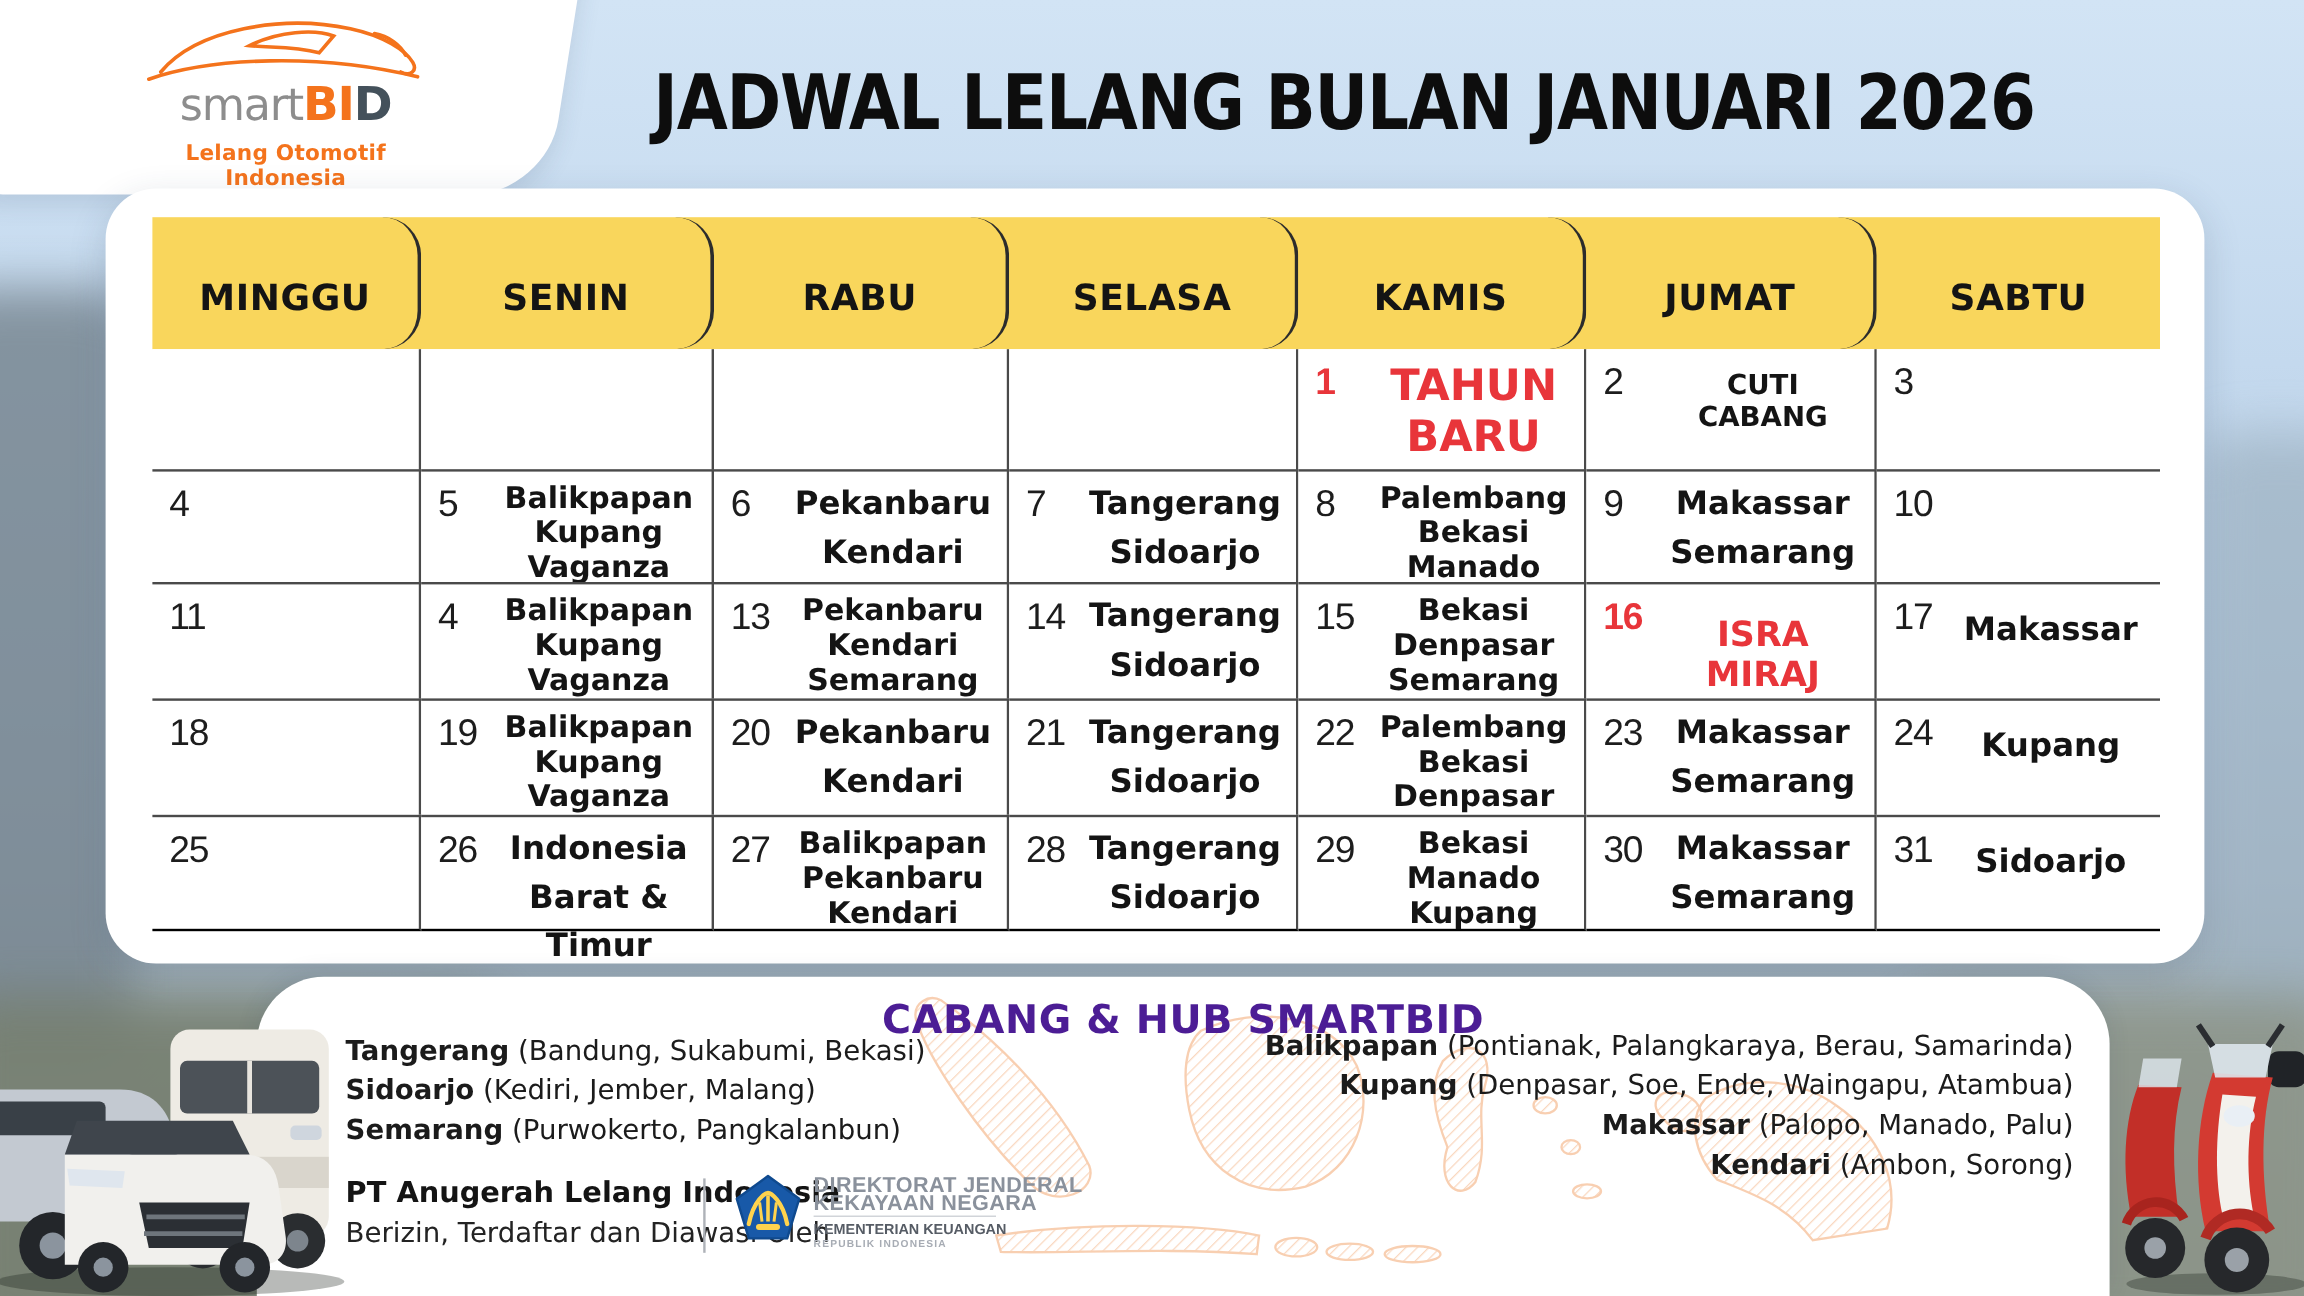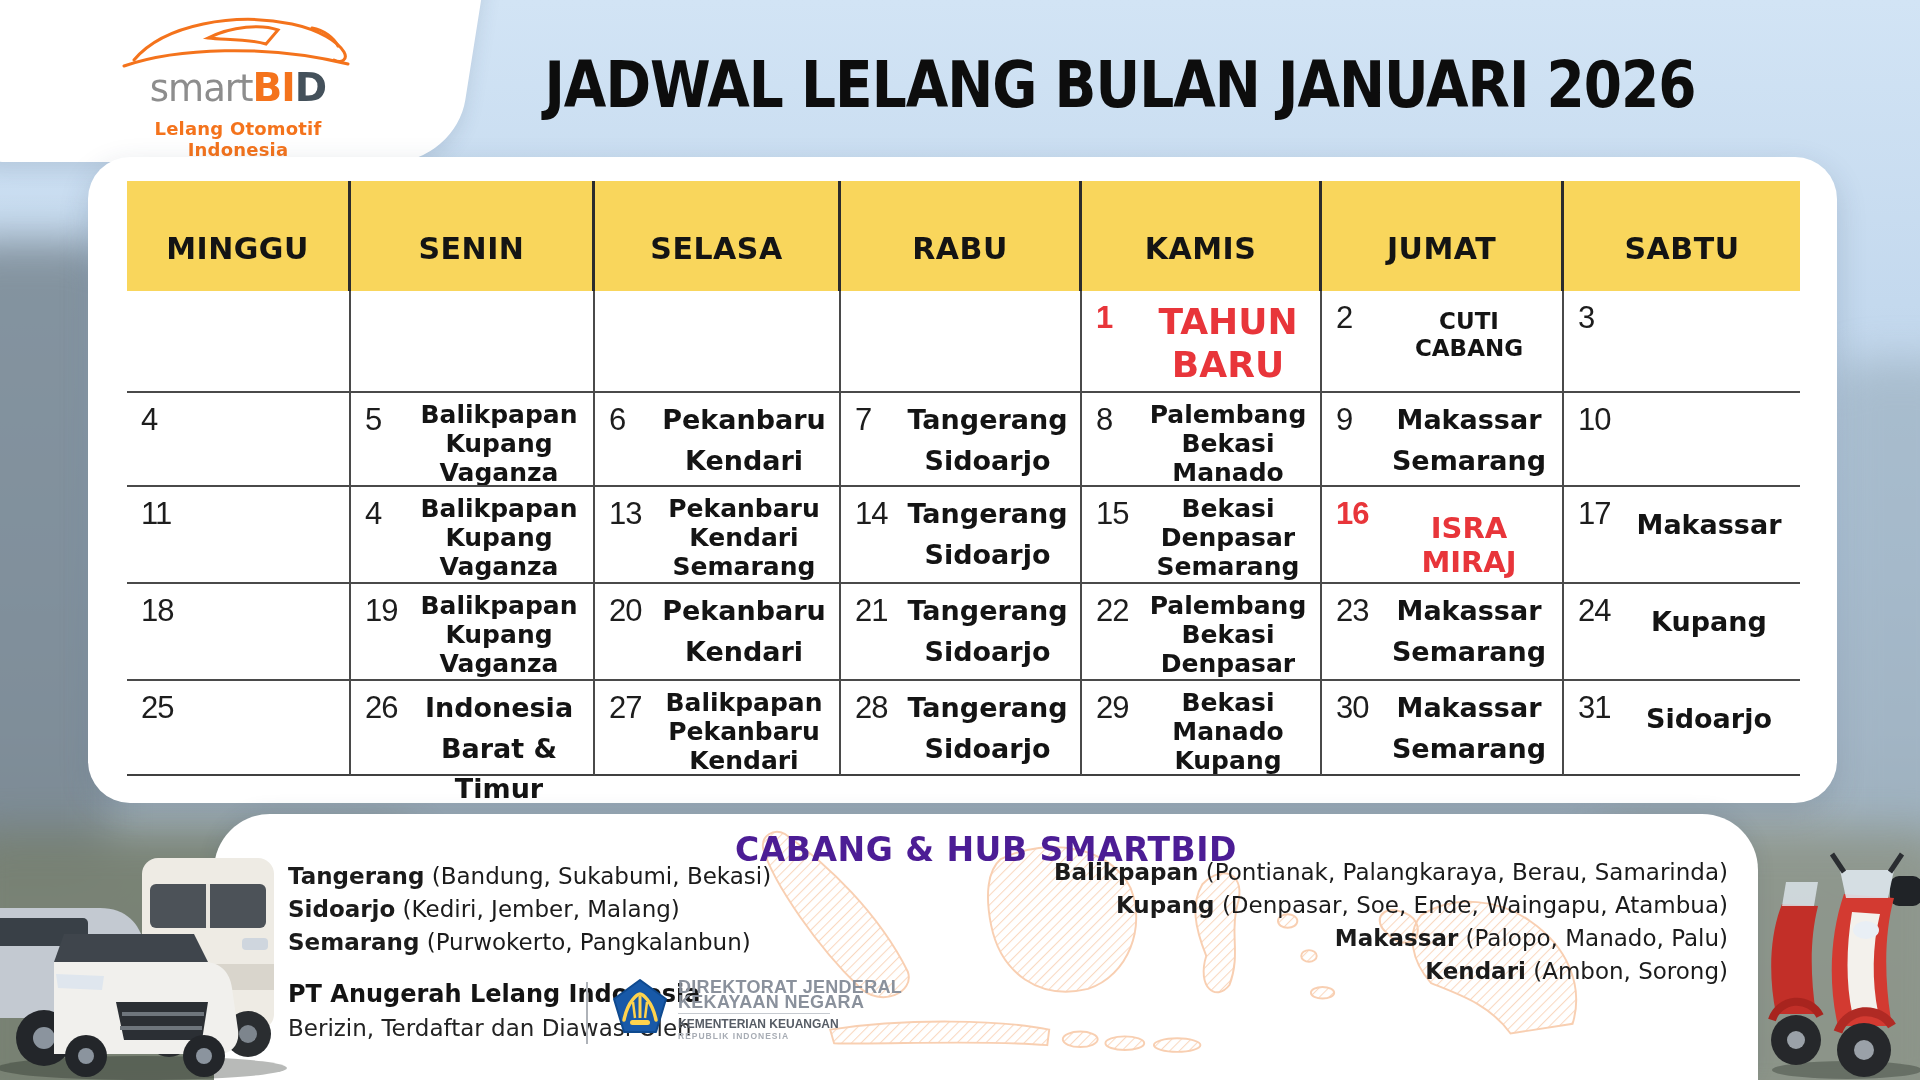--- a/index.html
+++ b/index.html
@@ -28,28 +28,28 @@
     font-family:"DejaVu Sans",sans-serif;font-weight:800;font-size:55px;letter-spacing:-1px;
     color:#0d0d0d;transform:scaleY(1.16);transform-origin:top center;}
 
   
   .cal-card{position:absolute;left:88px;top:157px;width:1749px;height:646px;background:#fff;
     border-radius:42px;box-shadow:0 10px 30px rgba(40,60,90,.18);}
   .cal-inner{position:absolute;left:39px;top:24px;width:1673px;}
   .cal-head{display:grid;grid-template-columns:224fr 244fr 246fr 241fr 240fr 242fr 236fr;
     height:110px;background:#f9d65c;}
   .hcell{display:flex;align-items:center;justify-content:center;padding-top:24px;
-    font-size:30px;font-weight:800;color:#141414;letter-spacing:.5px;border-right:3px solid #2c2c2c;}
+    font-size:30px;font-weight:800;color:#141414;letter-spacing:.5px;border-right:3px solid #2c2c2c;border-radius:32px;}
   .hcell:last-child{border-right:none;}
   .cal-body{display:grid;grid-template-columns:224fr 244fr 246fr 241fr 240fr 242fr 236fr;
     grid-template-rows:100px 94px 97px 97px 97px;}
   .cell{display:flex;border-right:2px solid #4a4a4a;box-sizing:border-box;background:#fff;}
   .cell.lc{border-right:none;}
   .cell.bt{border-top:2px solid #4a4a4a;}
-  .cell.bb{border-bottom:2px solid #404040;}
+  .cell.bb{border-bottom:2px solid #000000;}
   .date{flex:none;width:50px;padding:9px 0 0 14px;font-family:"Liberation Sans",sans-serif;
     font-size:31px;font-weight:400;color:#1d1d1d;letter-spacing:-1px;}
   .cities{flex:1;padding:9px 10px 0 0;text-align:center;font-weight:800;color:#141414;
     font-size:25px;line-height:1.18;}
   .n1 .cities{padding-top:22px;font-size:27px;}
   .n1.long:not(.holiday) .cities{font-size:23px;padding-top:17px;}
   .n2 .cities{font-size:27px;line-height:1.5;padding-top:7px;}
   .n3 .cities{font-size:25px;line-height:1.16;padding-top:7px;}
   .holiday .date{color:#e8353a;font-weight:800;}
   .holiday .cities{color:#e8353a;}
@@ -171,22 +171,22 @@
     <div class="tagline">Lelang Otomotif Indonesia</div>
   </div>
 
   <div class="page-title">JADWAL LELANG BULAN JANUARI 2026</div>
 
   <div class="cal-card">
     <div class="cal-inner">
       <div class="cal-head">
           <div class="hcell">MINGGU</div>
           <div class="hcell">SENIN</div>
+          <div class="hcell">RABU</div>
           <div class="hcell">SELASA</div>
-          <div class="hcell">RABU</div>
           <div class="hcell">KAMIS</div>
           <div class="hcell">JUMAT</div>
           <div class="hcell">SABTU</div>
         </div>
       <div class="cal-body">
           <div class="cell"></div>
           <div class="cell"></div>
           <div class="cell"></div>
           <div class="cell"></div>
           <div class="cell n2 holiday">

